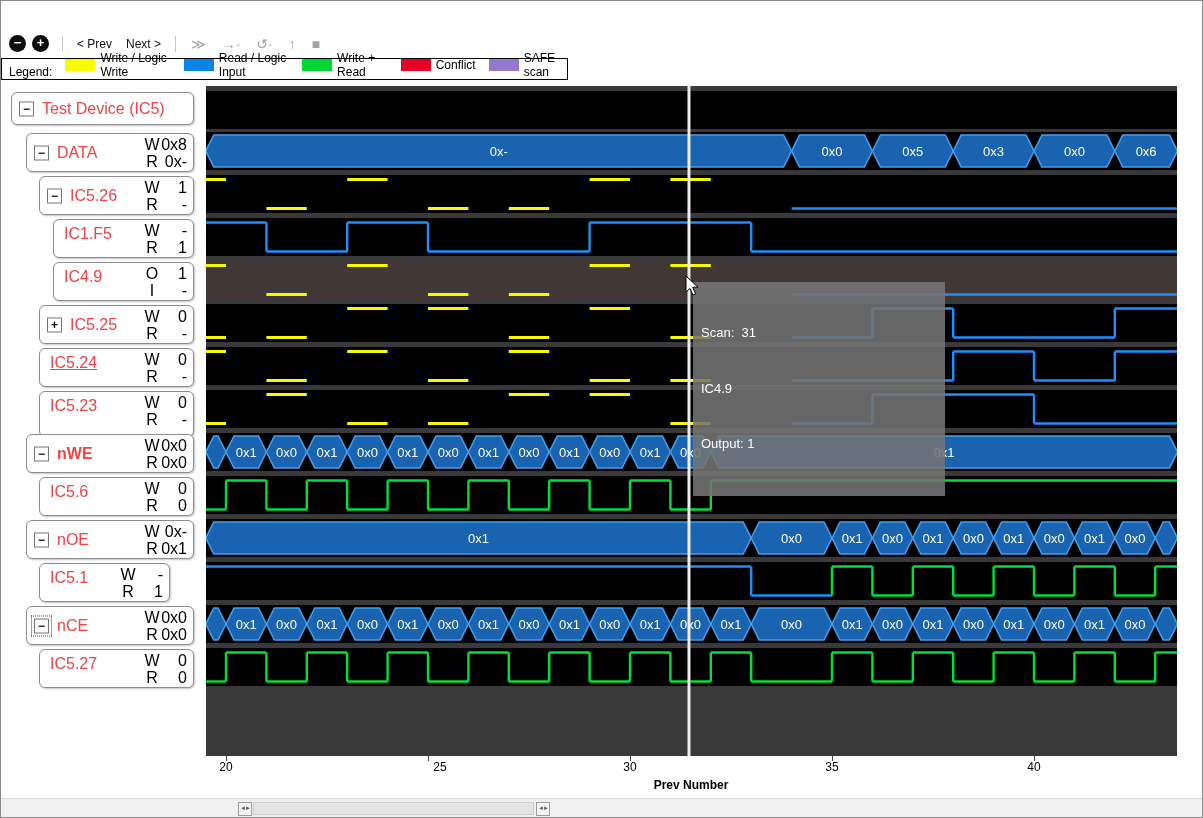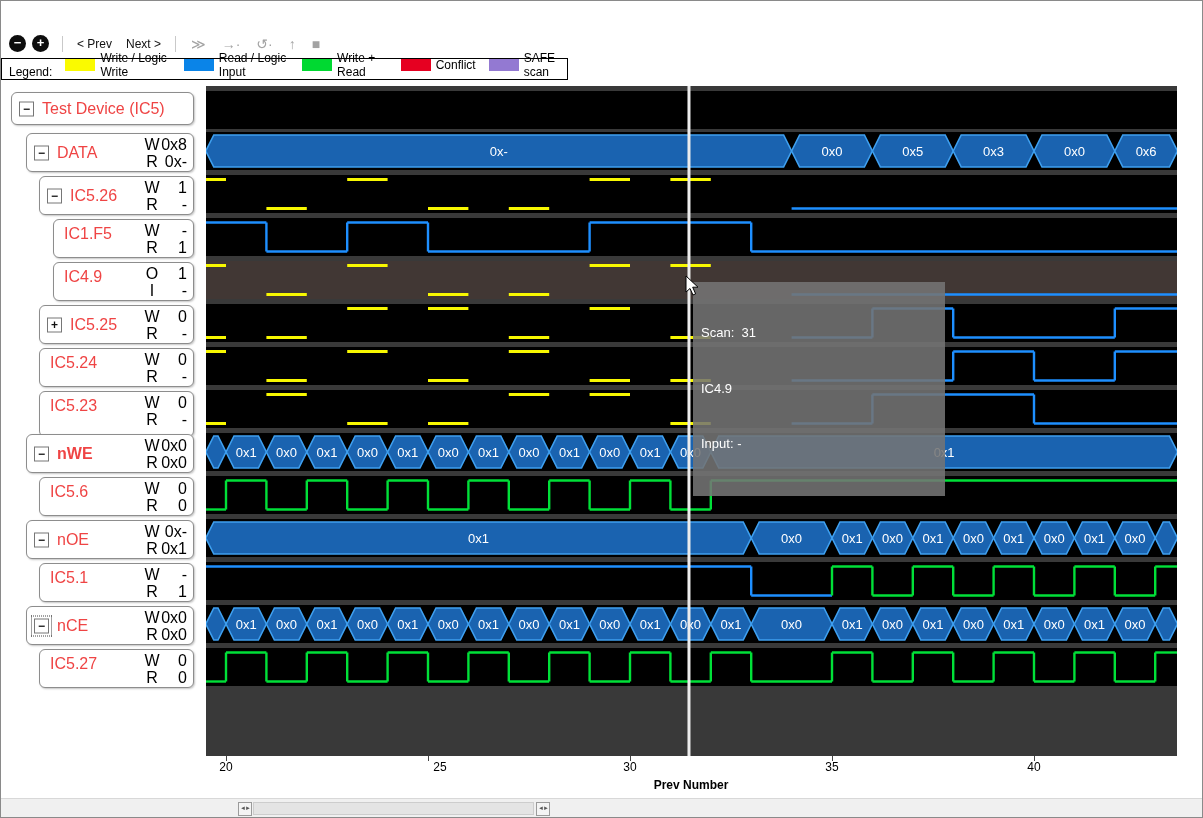--- a/index.html
+++ b/index.html
@@ -123,21 +123,21 @@
       </div>
       <div class="tree-item" style="left: 38px; top: 224px; width: 155px; height: 39px;">
         <div class="expander">+</div>
         <div class="tlabel" style="left: 30px; top: 50%; transform: translateY(-50%);">IC5.25</div>
         <div class="vals">
           <div><span class="vletter">W</span><span class="vval">0</span></div>
           <div><span class="vletter">R</span><span class="vval">-</span></div>
         </div>
       </div>
       <div class="tree-item" style="left: 38px; top: 267px; width: 155px; height: 39px;">
-        <div class="tlabel" style="left: 10px; top: 5px;">IC5.24</div>
+        <div class="tlabel" style="left: 10px; top: 5px; text-decoration: underline;">IC5.24</div>
         <div class="vals">
           <div><span class="vletter">W</span><span class="vval">0</span></div>
           <div><span class="vletter">R</span><span class="vval">-</span></div>
         </div>
       </div>
       <div class="tree-item" style="left: 38px; top: 310px; width: 155px; height: 46px;">
         <div class="tlabel" style="left: 10px; top: 5px;">IC5.23</div>
         <div class="vals">
           <div><span class="vletter">W</span><span class="vval">0</span></div>
           <div><span class="vletter">R</span><span class="vval">-</span></div>
@@ -159,21 +159,21 @@
         </div>
       </div>
       <div class="tree-item" style="left: 25px; top: 439px; width: 168px; height: 39px;">
         <div class="expander">−</div>
         <div class="tlabel" style="left: 30px; top: 50%; transform: translateY(-50%);">nOE</div>
         <div class="vals">
           <div><span class="vletter">W</span><span class="vval">0x-</span></div>
           <div><span class="vletter">R</span><span class="vval">0x1</span></div>
         </div>
       </div>
-      <div class="tree-item" style="left: 38px; top: 482px; width: 155px; height: 39px;">
+      <div class="tree-item" style="left: 38px; top: 482px; width: 131px; height: 39px;">
         <div class="tlabel" style="left: 10px; top: 5px;">IC5.1</div>
         <div class="vals">
           <div><span class="vletter">W</span><span class="vval">-</span></div>
           <div><span class="vletter">R</span><span class="vval">1</span></div>
         </div>
       </div>
       <div class="tree-item" style="left: 25px; top: 525px; width: 168px; height: 39px;">
         <div class="expander focus">−</div>
         <div class="tlabel" style="left: 30px; top: 50%; transform: translateY(-50%);">nCE</div>
         <div class="vals">
@@ -501,21 +501,21 @@
           <line x1="908.8" y1="566.5" x2="908.8" y2="595.5" stroke="#00e038" stroke-width="2.4"></line>
           <line x1="949.1999999999999" y1="566.5" x2="971.4199999999998" y2="566.5" stroke="#00e038" stroke-width="2.4"></line>
           <line x1="949.1999999999999" y1="566.5" x2="949.1999999999999" y2="595.5" stroke="#00e038" stroke-width="2.4"></line>
         </g>
         <rect x="481.48400000000004" y="0" width="3" height="670" fill="#ededed"></rect>
       </svg></div>
 
   <div class="abs" id="tooltip">
     <div>Scan:  31</div>
     <div>IC4.9</div>
-    <div>Input: -</div>
+    <div>Output: 1</div>
   </div>
 
   <svg class="abs" id="mouse" width="16" height="22">
     <polygon points="1,1 1,17 5,13.5 8,20 10.6,18.8 7.7,12.2 13,12.2" fill="#ffffff" stroke="#000" stroke-width="1"></polygon>
   </svg>
 
   <div class="abs" id="axis">
     <div class="axis-title">Prev Number</div>
   <div class="tick" style="left: 225px;"></div>
       <div class="tick-label" style="left: 225px;">20</div>

